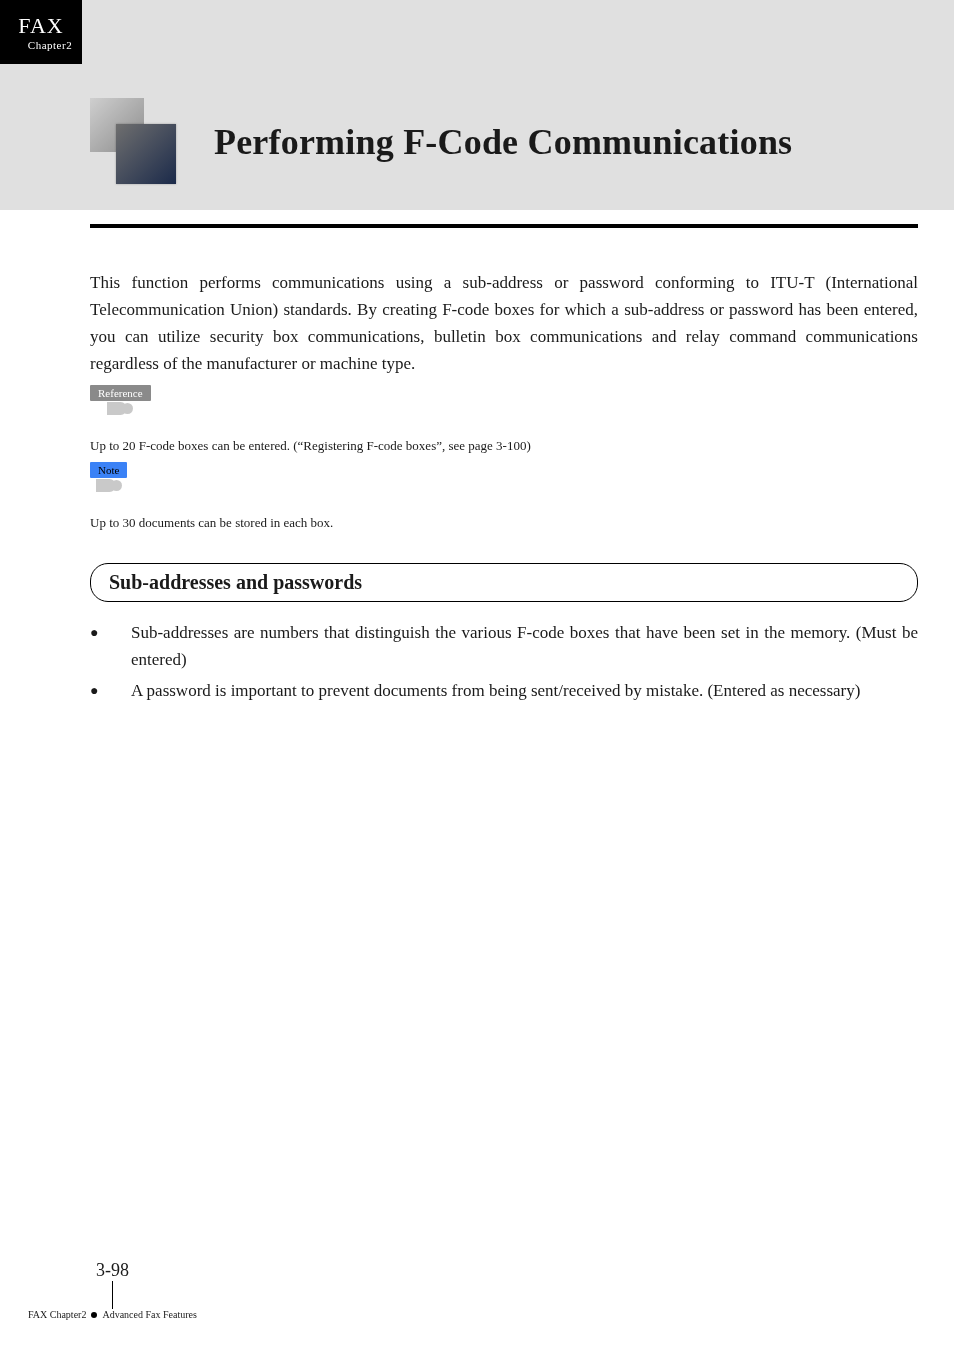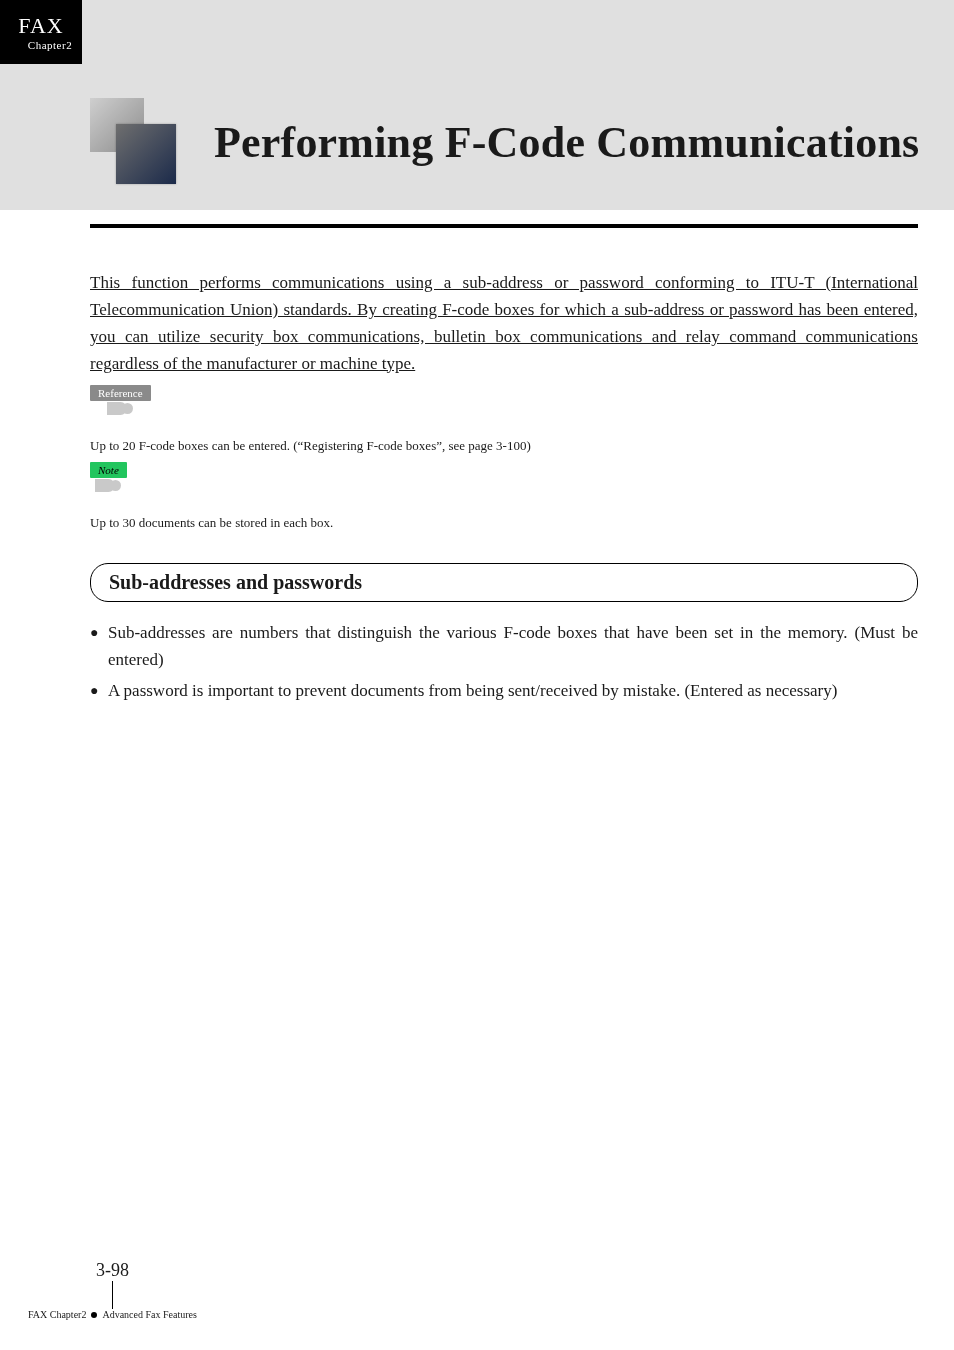--- a/index.html
+++ b/index.html
@@ -5,36 +5,36 @@
   * { margin: 0; padding: 0; box-sizing: border-box; }
   html, body { width: 954px; height: 1350px; background: #fff; font-family: Georgia, "Times New Roman", serif; color: #1a1a1a; }
   .top-band { width: 100%; height: 68px; background: #e0e0e0; display: flex; align-items: flex-start; }
   .chapter-tab { width: 82px; height: 64px; background: #000; color: #fff; display: flex; flex-direction: column; align-items: center; justify-content: center; }
   .chapter-tab .fax { font-size: 22px; font-weight: 500; letter-spacing: 1px; font-family: Georgia, serif; }
   .chapter-tab .chap { font-size: 11px; letter-spacing: 0.5px; padding-left: 18px; }
   .section-header { display: flex; align-items: center; padding: 30px 20px 24px 90px; background: #e0e0e0; }
   .header-icon { width: 88px; height: 88px; position: relative; flex: 0 0 88px; }
   .header-icon .bg1 { position: absolute; left: 0; top: 0; width: 54px; height: 54px; background: linear-gradient(135deg, #cfcfcf 0%, #8b8b8b 100%); }
   .header-icon .bg2 { position: absolute; left: 26px; top: 26px; width: 60px; height: 60px; background: linear-gradient(135deg, #6f6f6f 0%, #1b2a4a 100%); box-shadow: 0 0 2px rgba(0,0,0,0.3); }
-  .section-title { font-size: 44px; font-weight: bold; margin-left: 36px; font-family: Georgia, "Century Schoolbook", serif; letter-spacing: 0.2px; }
+  .section-title { font-size: 36px; font-weight: bold; margin-left: 36px; font-family: Georgia, "Century Schoolbook", serif; letter-spacing: 0.2px; }
   .page-content { padding: 0 36px 0 90px; }
   .thick-rule { border: none; border-top: 4px solid #000; margin: 14px 0 42px 0; }
   .subhead-pill { border: 1.5px solid #000; border-radius: 18px; padding: 7px 18px; font-weight: bold; font-size: 20px; font-family: Georgia, "Century Schoolbook", serif; display: block; }
-  .body-p { margin-top: 32px; font-size: 17px; line-height: 1.58; text-align: justify; font-family: Georgia, "Century Schoolbook", serif; text-decoration: underline; }
+  .body-p { margin-top: 32px; font-size: 17px; line-height: 1.58; text-align: justify; font-family: Georgia, "Century Schoolbook", serif; }
   .tag-row { display: inline-flex; align-items: center; margin-top: 8px; flex-direction: column; }
   .tag { display: inline-block; color: #fff; font-size: 11px; padding: 2px 8px; background: #8a8a8a; border-radius: 1px; }
   .tag-end { width: 26px; height: 15px; position: relative; }
   .tag-end::before { content: ""; position: absolute; left: 0; top: 1px; width: 20px; height: 13px; background: #c9c9c9; border-top-right-radius: 7px; border-bottom-right-radius: 7px; }
   .tag-end::after { content: ""; position: absolute; right: 0; top: 2px; width: 11px; height: 11px; border-radius: 50%; background: #c9c9c9; }
   .small-line { font-size: 13px; margin-top: 22px; font-family: Georgia, "Century Schoolbook", serif; }
-  .note-tag { background: #22c55e; color: #000; font-style: italic; }
+  .note-tag { background: #3b82f6; color: #000; }
   .bullet-list { margin-top: 18px; }
   .bullet-item { display: flex; font-size: 17px; line-height: 1.58; text-align: justify; font-family: Georgia, "Century Schoolbook", serif; margin-bottom: 4px; }
   .bullet-mark { flex: 0 0 18px; font-size: 14px; line-height: 1.9; }
-  .bullet-text { flex: 1; }
+  .bullet-text { flex: 1; margin-left: 23px; }
   .footer { position: absolute; bottom: 30px; left: 28px; display: flex; align-items: center; flex-direction: column; }
   .page-num { font-size: 18px; font-family: Georgia, "Century Schoolbook", serif; }
   .footer-sep { width: 1px; height: 28px; background: #000; margin: 0 14px; }
   .footer-text { font-size: 10px; font-family: Georgia, serif; display: flex; align-items: center; gap: 5px; }
   .footer-dot { width: 6px; height: 6px; background: #000; border-radius: 50%; display: inline-block; }
   .sub-gap { height: 32px; }
 </style>
 </head>
 <body>
 

